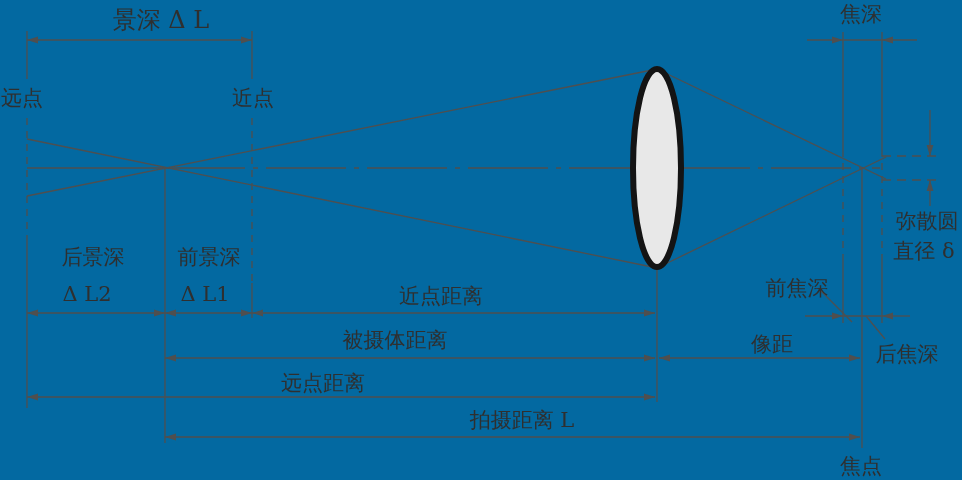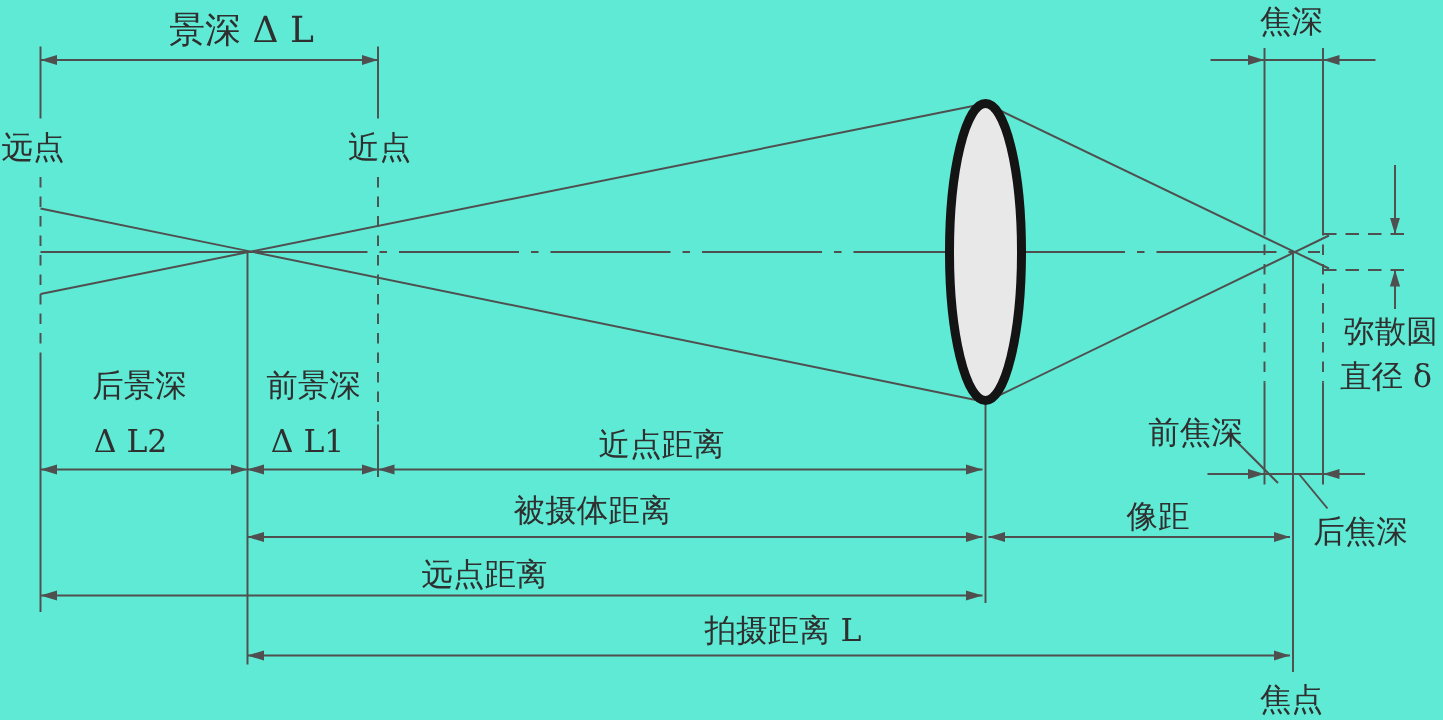--- a/index.html
+++ b/index.html
@@ -1,19 +1,19 @@
 <!DOCTYPE html>
 <html><head>
 <meta charset="utf-8">
 <style>
   html,body{margin:0;padding:0;background:#ffffff;}
   .stage{
     position:relative;
     width:962px;height:480px;
-    background:#5eead4;
+    background:#0369a1;
     font-family:"DejaVu Serif","Liberation Serif",serif;
     overflow:hidden;
   }
   svg{display:block;}
   .ln{stroke:#4f4f4f;stroke-width:1.3;fill:none;}
   .ln.dash{stroke-dasharray:7 6;}
   .ln.coc-dash{stroke-dasharray:9 6;}
   .ln.axis{stroke-dasharray:80 8 5 8;}
   .lens{fill:#e8e8e8;stroke:#141414;stroke-width:6;}
   text{

